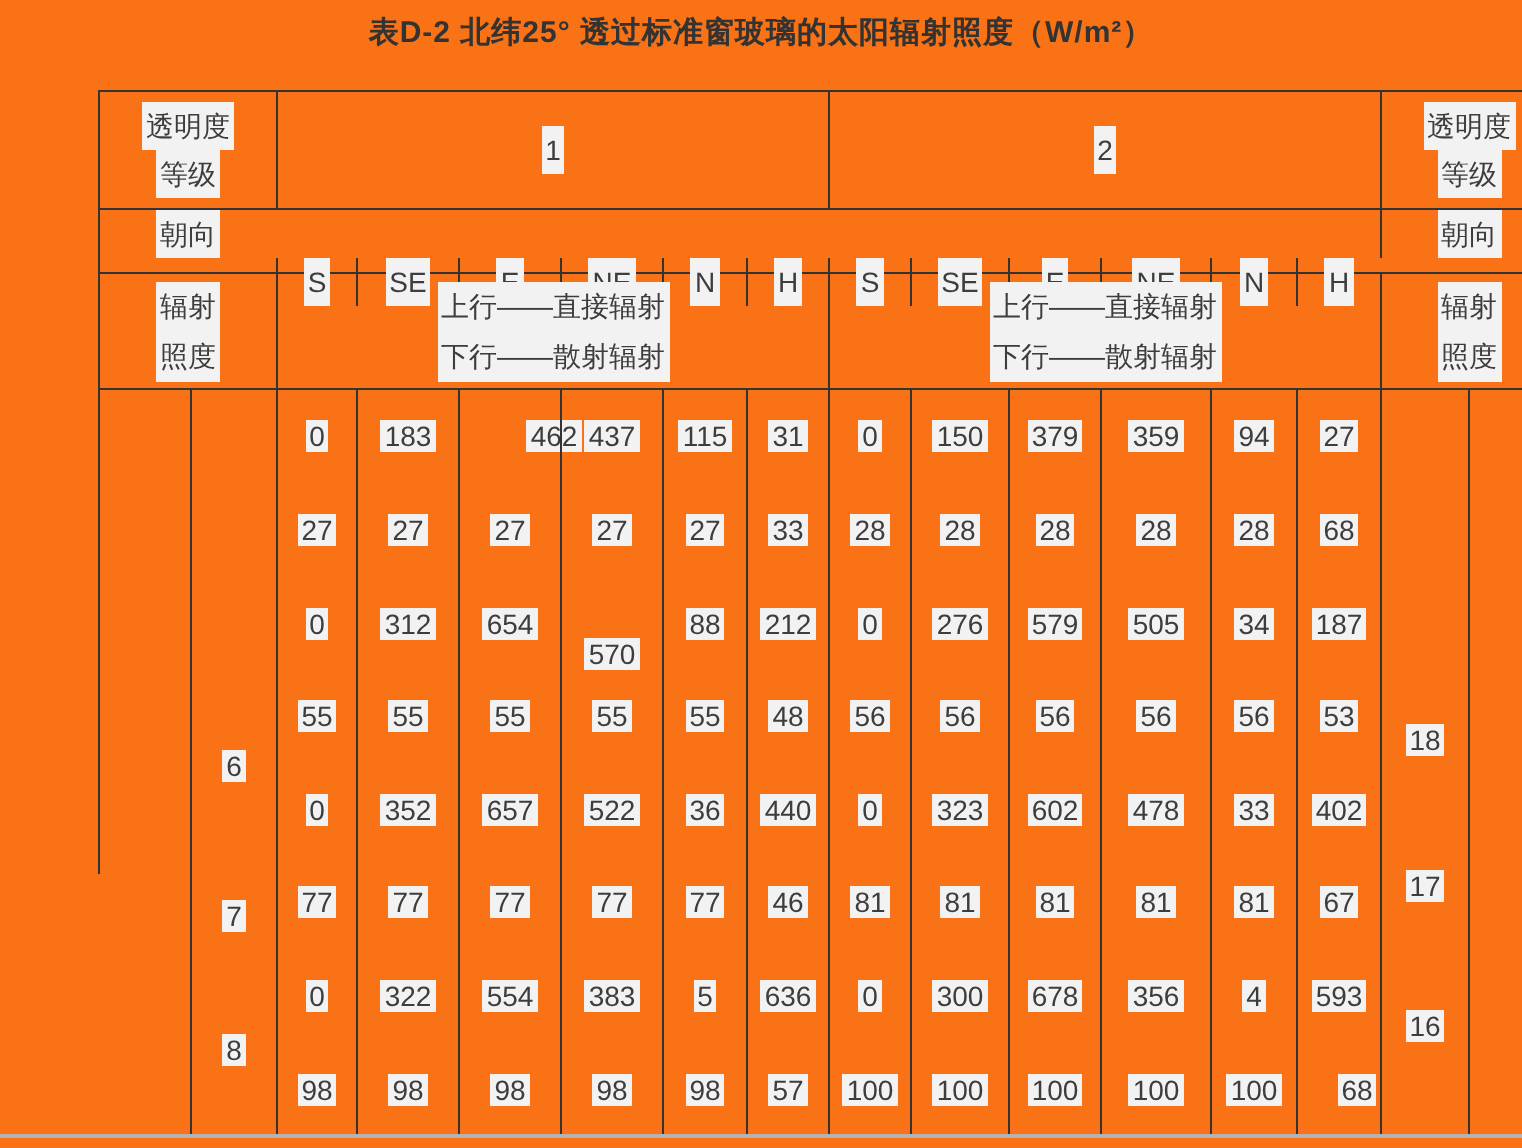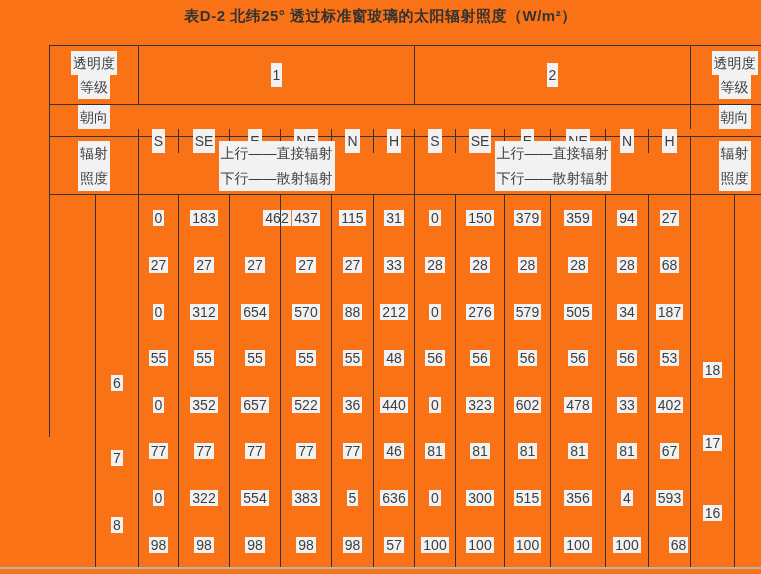--- a/index.html
+++ b/index.html
@@ -234,21 +234,21 @@
         </div>
         <div class="dcell" style="grid-area: 3 / 3;">
           <span class="val">0</span>
         </div>
         <div class="dcell" style="grid-area: 3 / 4;">
           <span class="val">312</span>
         </div>
         <div class="dcell" style="grid-area: 3 / 5;">
           <span class="val">654</span>
         </div>
-        <div class="dcell" style="grid-area: 3 / 6;">
+        <div class="dcell" style="grid-area: 3 / 6; align-items: flex-end;">
           <span class="val">570</span>
         </div>
         <div class="dcell" style="grid-area: 3 / 7;">
           <span class="val">88</span>
         </div>
         <div class="dcell" style="grid-area: 3 / 8;">
           <span class="val">212</span>
         </div>
         <div class="dcell" style="grid-area: 4 / 3;">
           <span class="val">55</span>
@@ -448,21 +448,21 @@
         <div class="dcell" style="grid-area: 6 / 14;">
           <span class="val">67</span>
         </div>
         <div class="dcell" style="grid-area: 7 / 9;">
           <span class="val">0</span>
         </div>
         <div class="dcell" style="grid-area: 7 / 10;">
           <span class="val">300</span>
         </div>
         <div class="dcell" style="grid-area: 7 / 11;">
-          <span class="val">515</span>
+          <span class="val">678</span>
         </div>
         <div class="dcell" style="grid-area: 7 / 12;">
           <span class="val">356</span>
         </div>
         <div class="dcell" style="grid-area: 7 / 13;">
           <span class="val">4</span>
         </div>
         <div class="dcell" style="grid-area: 7 / 14;">
           <span class="val">593</span>
         </div>

